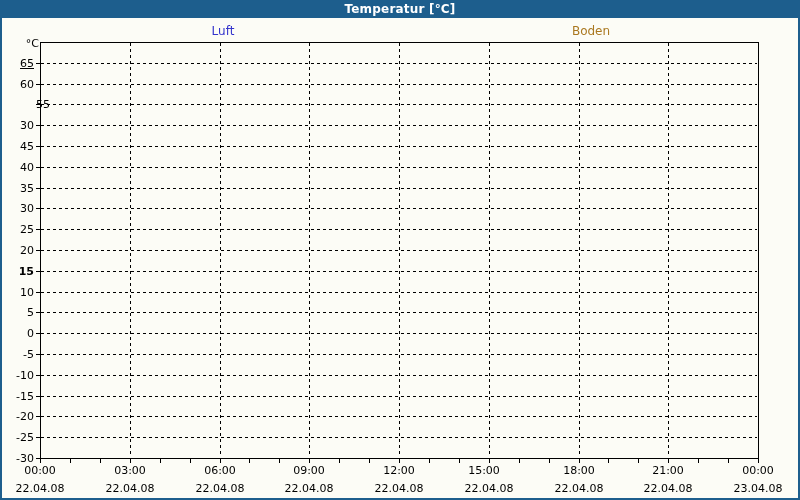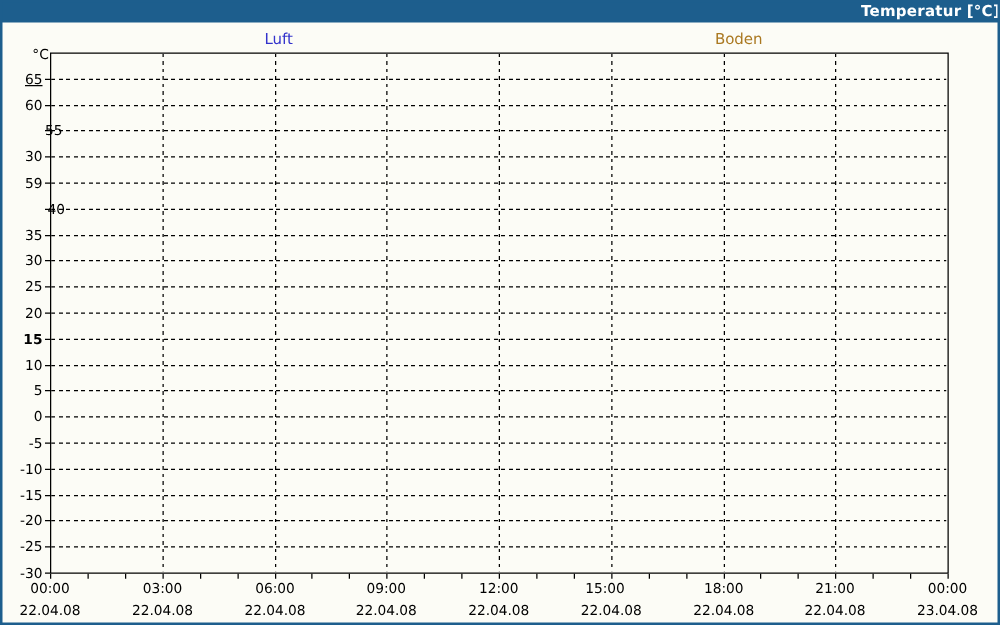--- a/index.html
+++ b/index.html
@@ -15,21 +15,21 @@
     overflow: hidden;
   }
   .window-border {
     position: absolute; inset: 0;
     box-shadow: inset 0 0 0 2px #1d5e8d;
     pointer-events: none; z-index: 50;
   }
   .title-bar {
     position: absolute; left: 0; top: 0; width: 800px; height: 18px;
     background: #1d5e8d;
-    display: flex; align-items: center; justify-content: flex-end;
+    display: flex; align-items: center; justify-content: center;
     color: #ffffff; font-size: 12px; font-weight: bold;
     letter-spacing: 0.2px;
   }
   .legend-item {
     position: absolute; top: 24px;
     transform: translateX(-50%);
     font-size: 12px; white-space: nowrap;
   }
   .plot-frame {
     position: absolute;
@@ -92,24 +92,24 @@
       <div class="y-tick" style="left: 36px; top: 84px;"></div>
       <div class="y-label" style="left: 0px; width: 34px; top: 78px;">60</div>
       <div class="hgrid" style="left: 41px; top: 104px; width: 716px;"></div>
       <div class="y-tick" style="left: 36px; top: 104px;"></div>
       <div class="y-label" style="left: 16px; width: 34px; top: 98px;">55</div>
       <div class="hgrid" style="left: 41px; top: 125px; width: 716px;"></div>
       <div class="y-tick" style="left: 36px; top: 125px;"></div>
       <div class="y-label" style="left: 0px; width: 34px; top: 119px;">30</div>
       <div class="hgrid" style="left: 41px; top: 146px; width: 716px;"></div>
       <div class="y-tick" style="left: 36px; top: 146px;"></div>
-      <div class="y-label" style="left: 0px; width: 34px; top: 140px;">59</div>
+      <div class="y-label" style="left: 0px; width: 34px; top: 140px;">45</div>
       <div class="hgrid" style="left: 41px; top: 167px; width: 716px;"></div>
       <div class="y-tick" style="left: 36px; top: 167px;"></div>
-      <div class="y-label" style="left: 0px; width: 34px; top: 161px; margin-left: 18px;">40</div>
+      <div class="y-label" style="left: 0px; width: 34px; top: 161px;">40</div>
       <div class="hgrid" style="left: 41px; top: 188px; width: 716px;"></div>
       <div class="y-tick" style="left: 36px; top: 188px;"></div>
       <div class="y-label" style="left: 0px; width: 34px; top: 182px;">35</div>
       <div class="hgrid" style="left: 41px; top: 208px; width: 716px;"></div>
       <div class="y-tick" style="left: 36px; top: 208px;"></div>
       <div class="y-label" style="left: 0px; width: 34px; top: 202px;">30</div>
       <div class="hgrid" style="left: 41px; top: 229px; width: 716px;"></div>
       <div class="y-tick" style="left: 36px; top: 229px;"></div>
       <div class="y-label" style="left: 0px; width: 34px; top: 223px;">25</div>
       <div class="hgrid" style="left: 41px; top: 250px; width: 716px;"></div>

